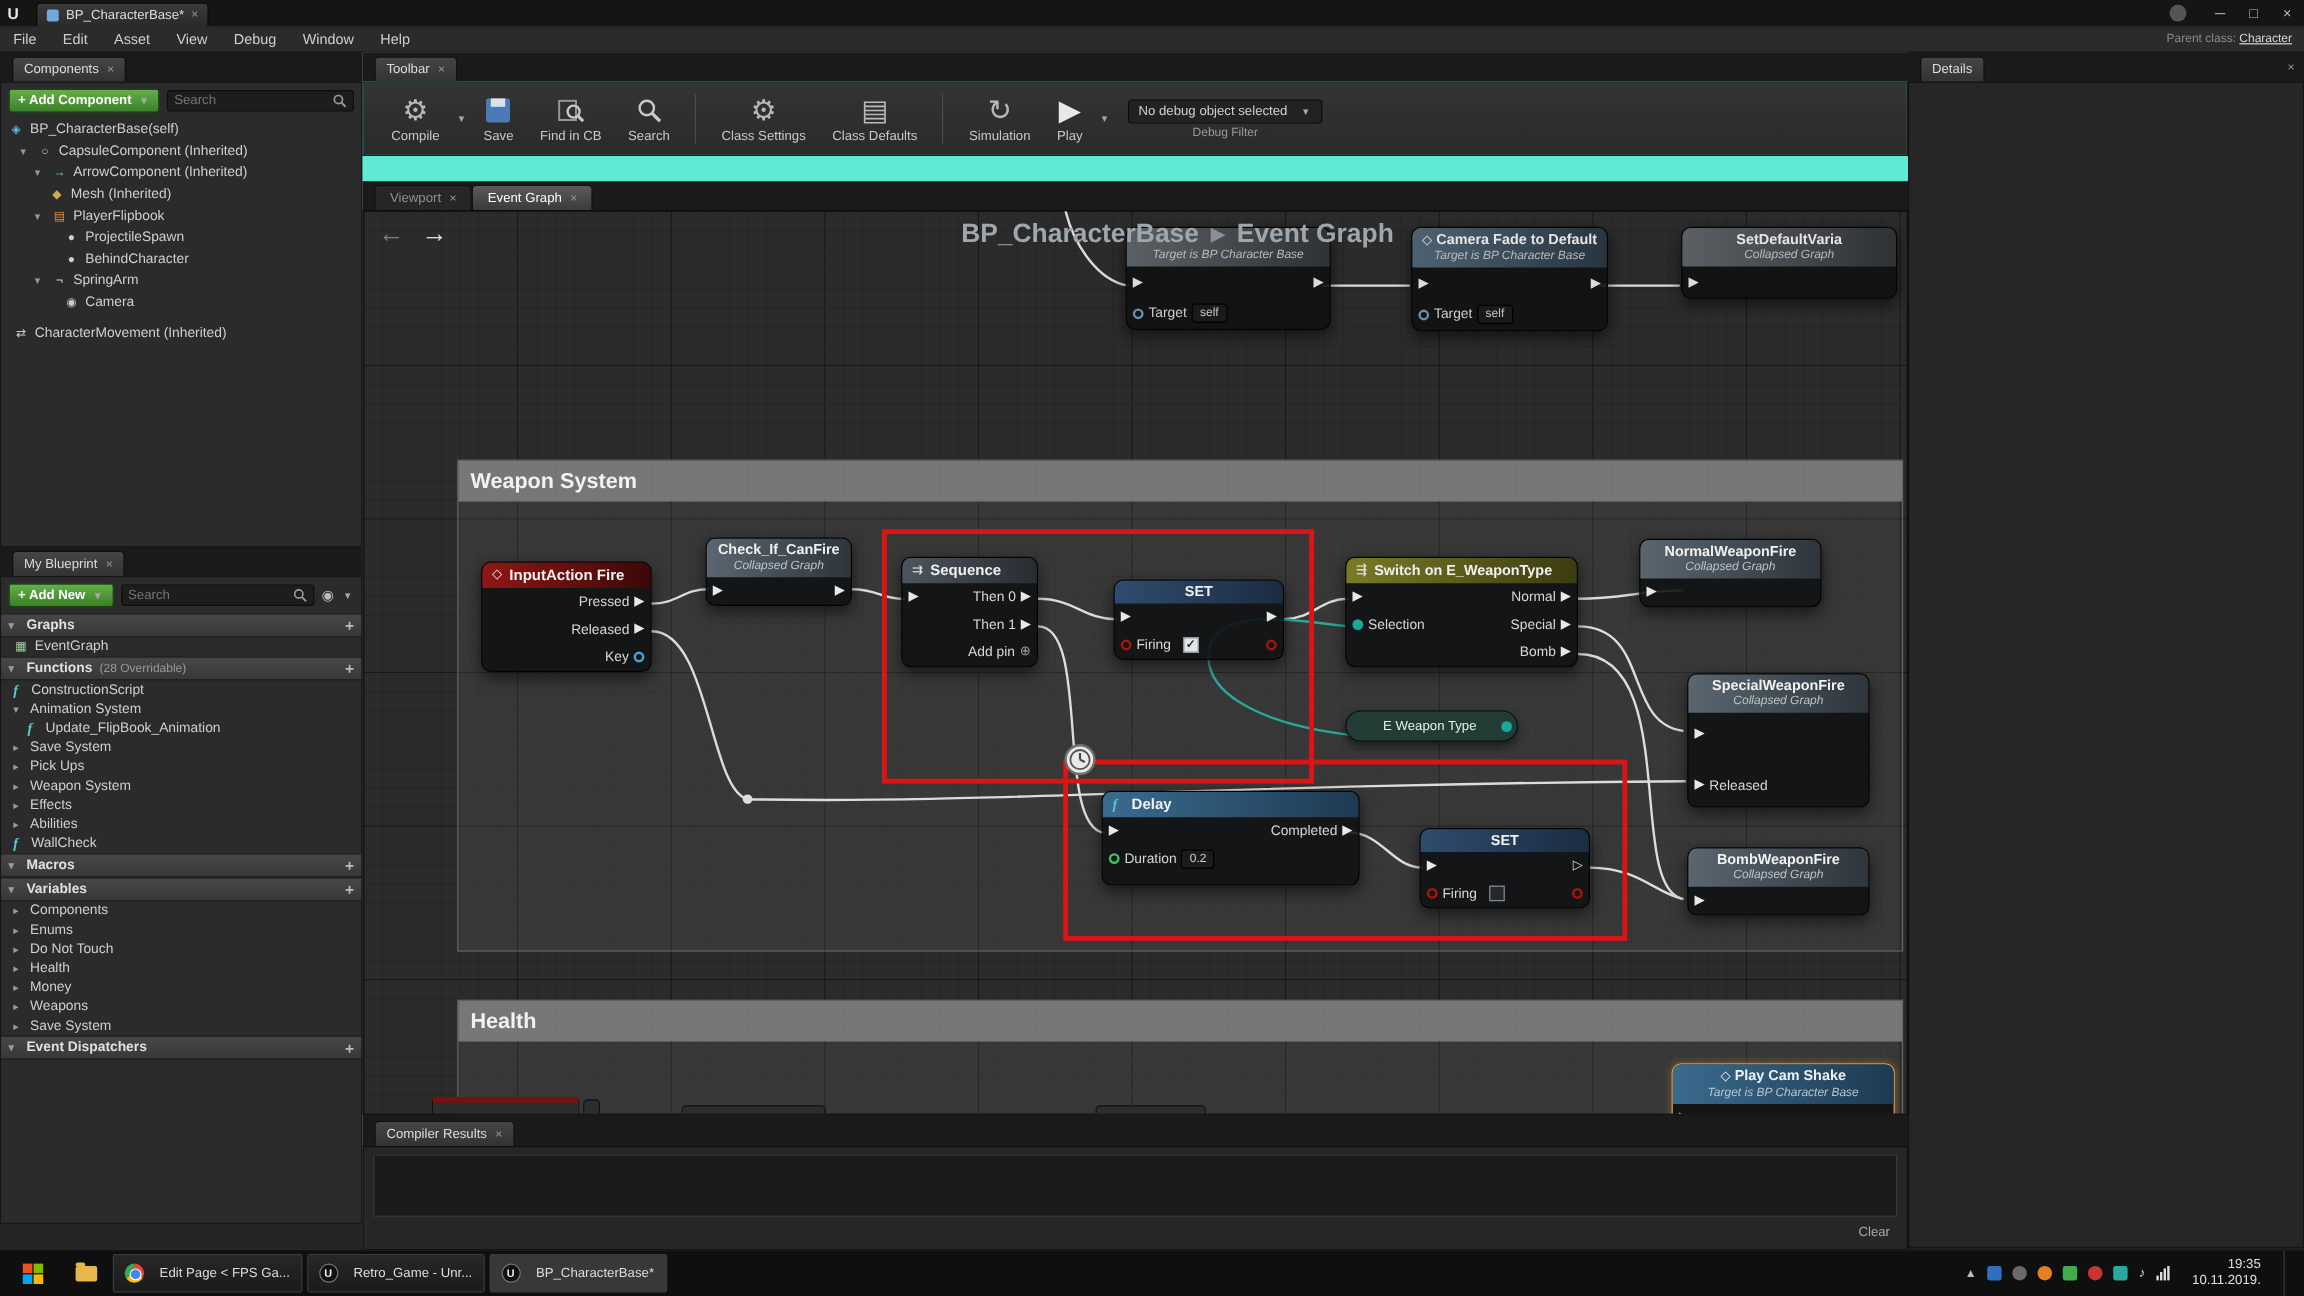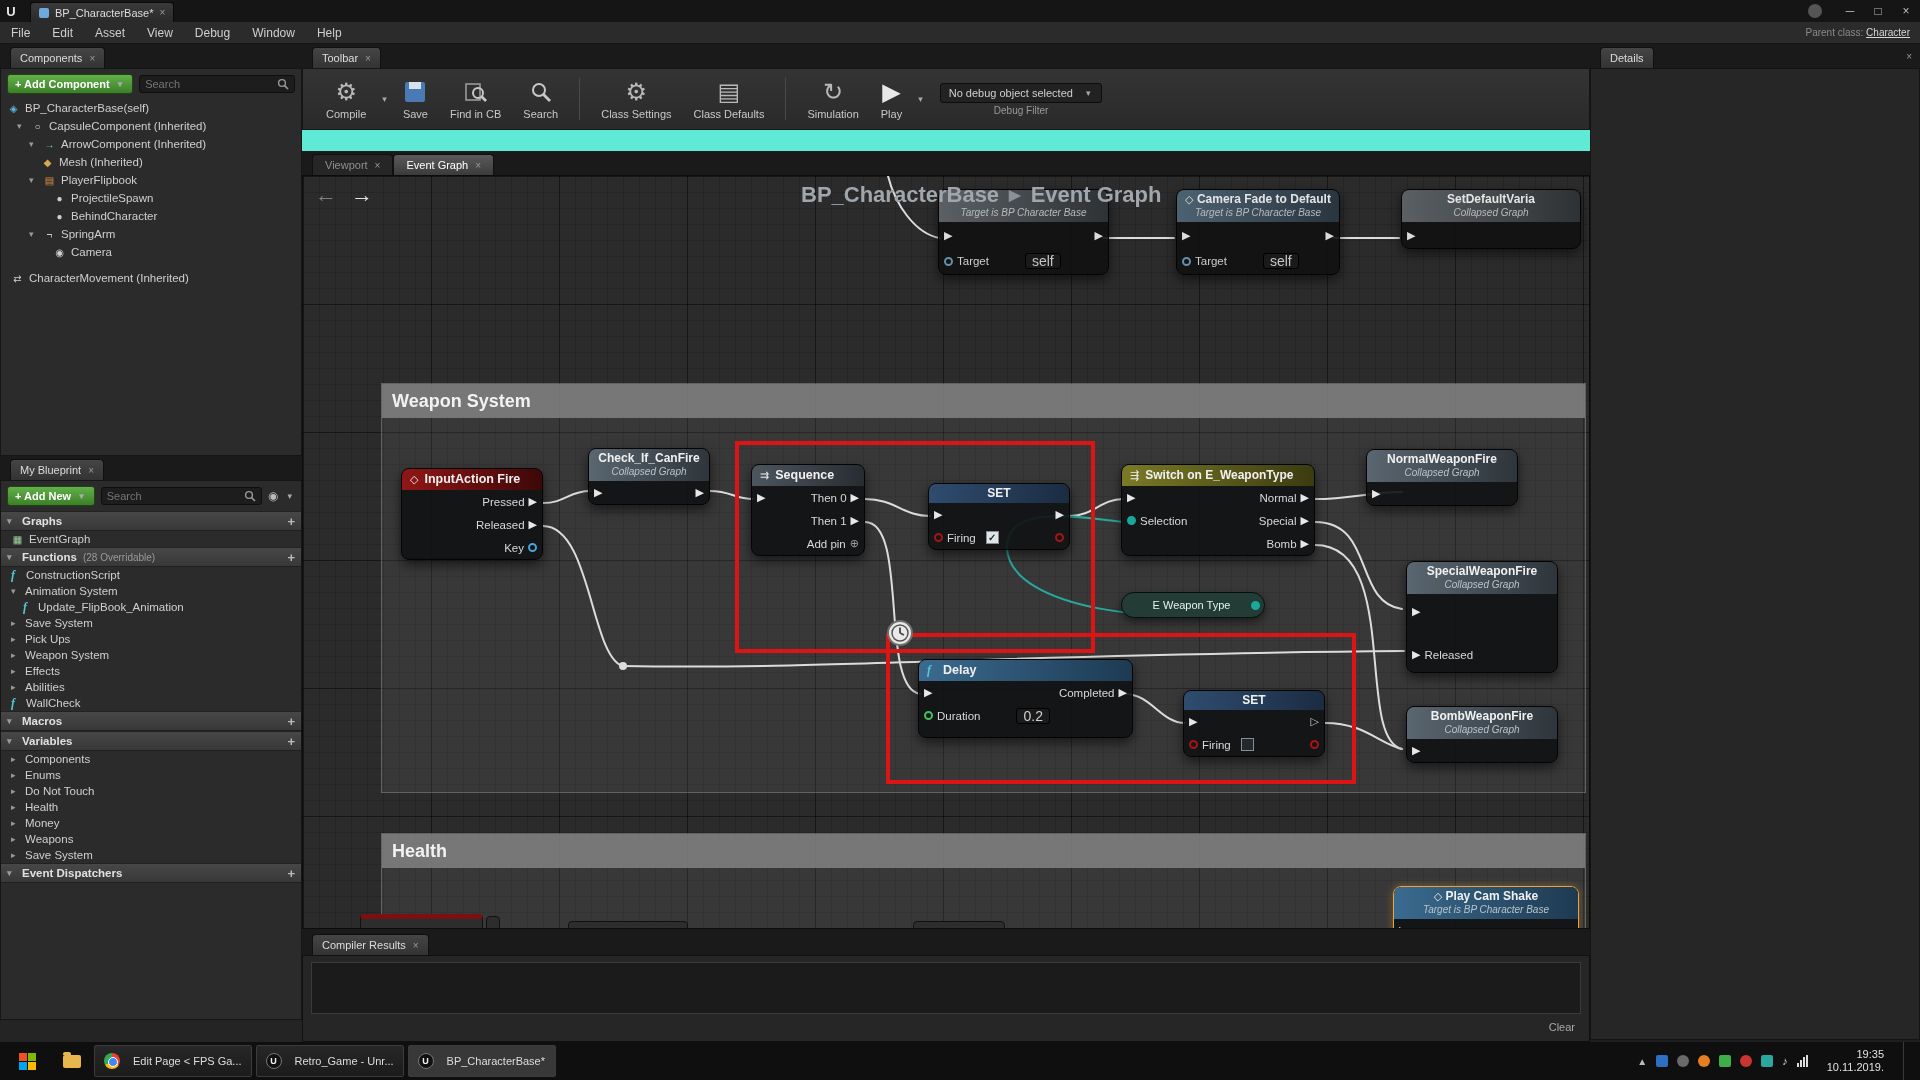--- a/index.html
+++ b/index.html
@@ -113,22 +113,22 @@
   .nh-set  { background:linear-gradient(90deg,#2f4c6e,#1b2c42); justify-content:center; padding:2px 0; font-size:12px; }
   .nh-olive{ background:linear-gradient(90deg,#7a7a26,#3b3b10); }
   .nh-blue { background:linear-gradient(90deg,#3a6b8f,#1e3a52); }
   .nhicon { font-weight:normal; font-size:11px; color:#e8e8e8; }
   .nr { display:flex; align-items:center; height:23px; padding:0 5px; gap:4px; }
   .nr .grow { flex:1; }
   .pin { font-size:11px; color:#e8e8e8; line-height:1; }
   .pin.hollow { color:#cfcfcf; }
   .dot { width:9px; height:9px; border-radius:50%; border:2px solid #888; display:inline-block; }
   .lbl { font-size:11.5px; color:#d8d8d8; white-space:nowrap; }
-  .valbox { background:#1b1b1b; border:1px solid #000; border-radius:3px; padding:0 6px; font-size:14px;
-    color:#d0d0d0; line-height:14px;margin-left:32px; }
+  .valbox { background:#1b1b1b; border:1px solid #000; border-radius:3px; padding:0 6px; font-size:10px;
+    color:#d0d0d0; line-height:14px; }
   .cb { width:13px; height:13px; border:1px solid #8b8b8b; background:#22282d; margin-left:6px; }
   .cb.on { background:#dfe6ea; }
   .cb.on::after { content:"✓"; display:block; text-align:center; font-size:10px; line-height:12px; color:#1d2b36; font-weight:bold; }
   .pill { position:absolute; z-index:5; height:26px; background:#233d36; border:1px solid #03110e; border-radius:13px;
     display:flex; align-items:center; padding:0 10px; font-size:11px; color:#e4efec; box-shadow:0 4px 8px rgba(0,0,0,.5); }
   .redrect { position:absolute; border:4px solid #dd1414; z-index:8; pointer-events:none; }
   #clockbadge { position:absolute; z-index:9; width:26px; height:26px; border-radius:50%; background:#e9e9e9;
     border:2px solid #6f6f6f; }
   .frag { position:absolute; z-index:4; background:#2d2d2d; border:1px solid #111; border-radius:4px 4px 0 0; }
 

